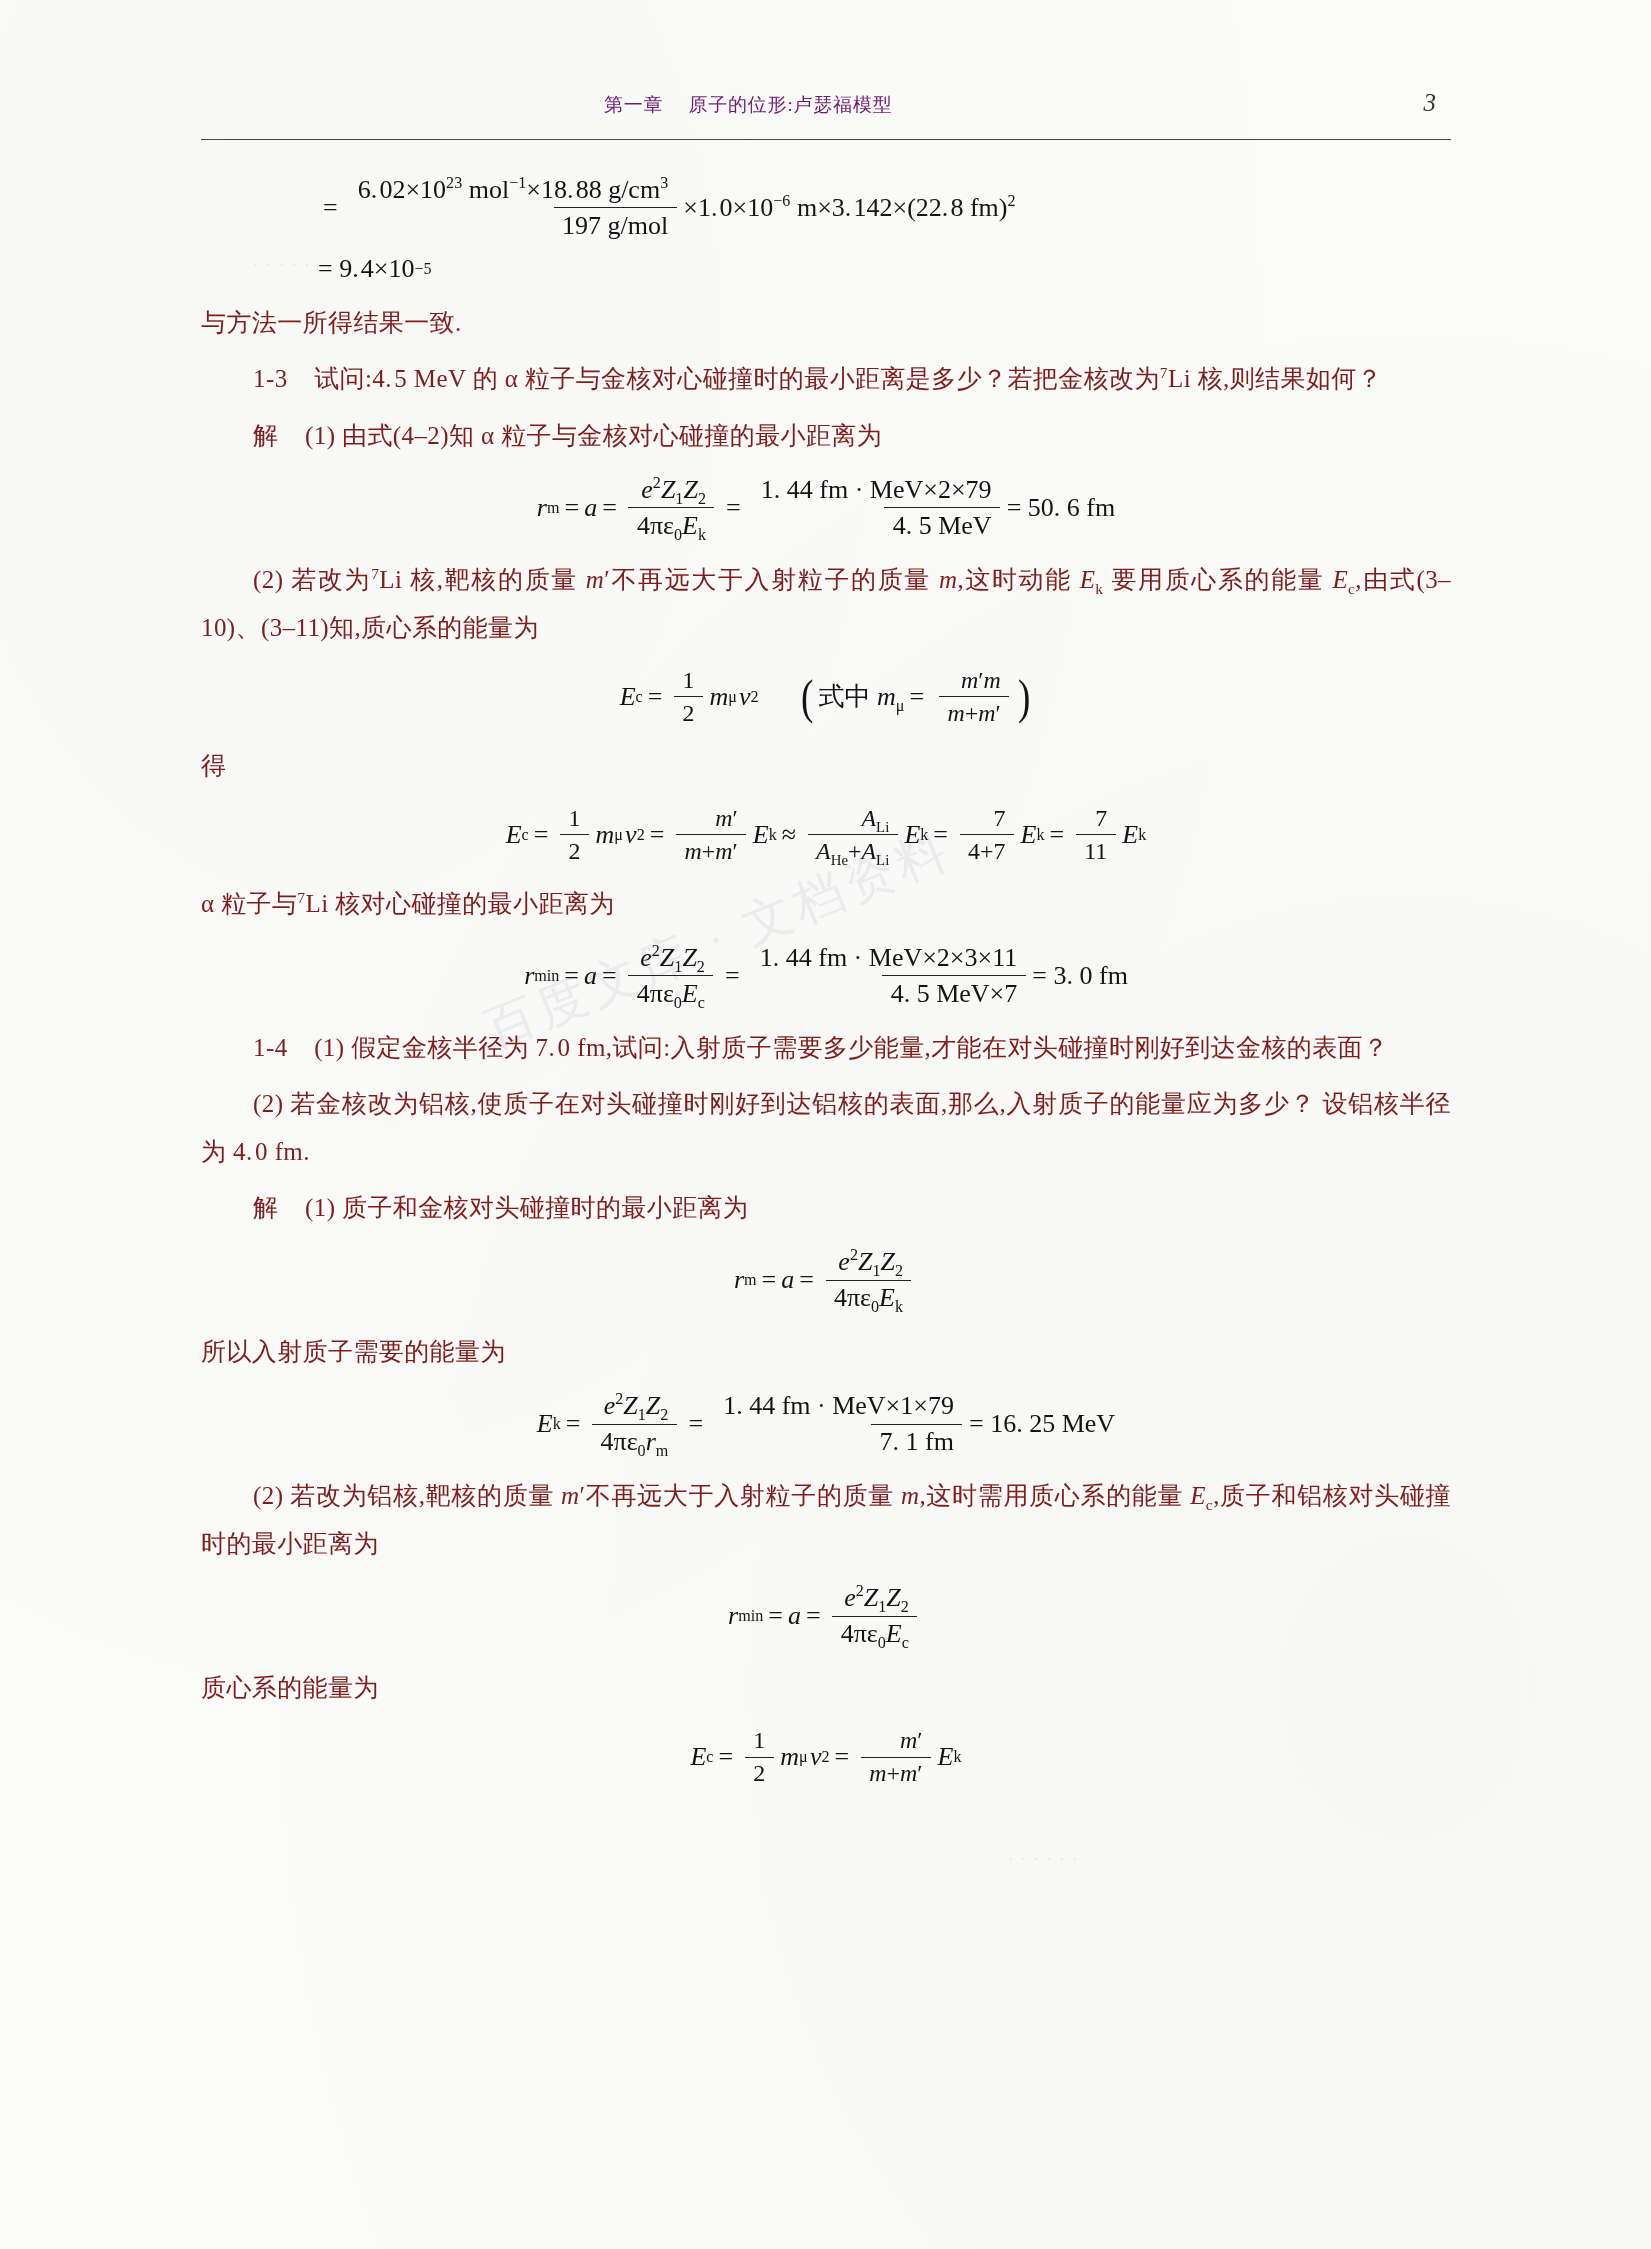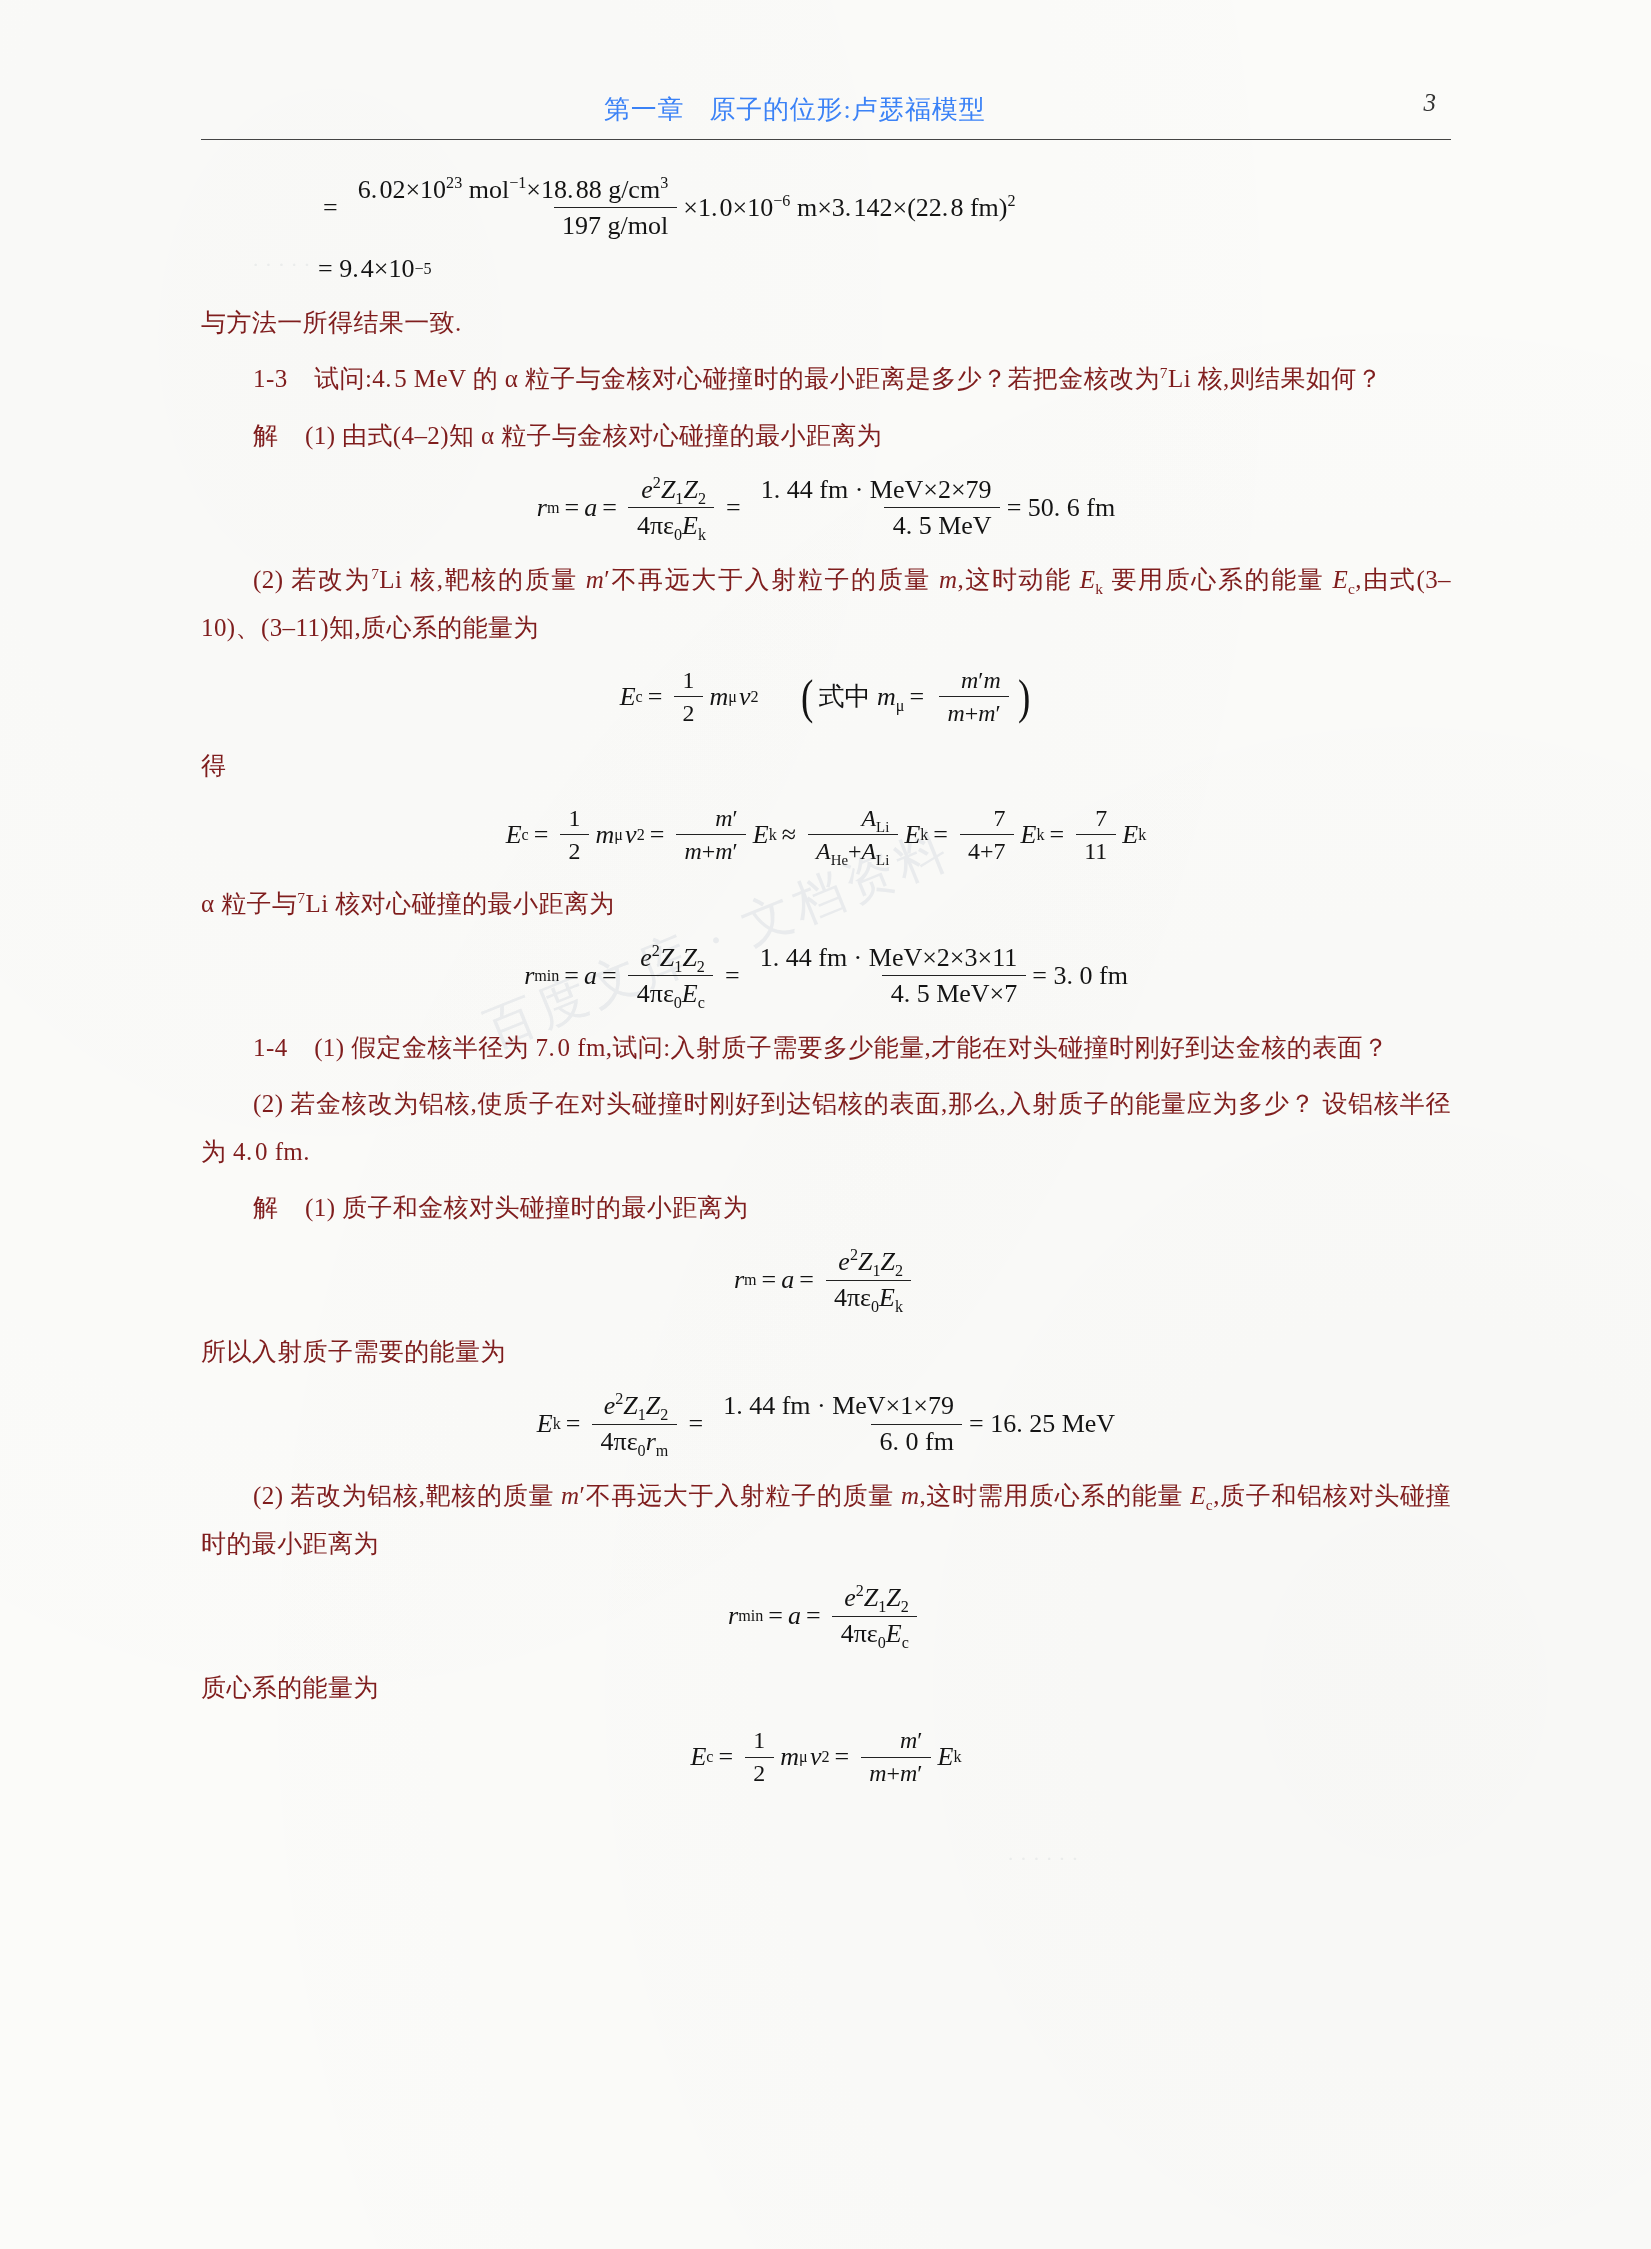--- a/index.html
+++ b/index.html
@@ -37,23 +37,23 @@
   }
   
   .header {
     position: relative;
     height: 54px;
   }
   .header-title {
     position: absolute;
     left: 403px;
     top: 0;
-    font-size: 26px;
+    font-size: 19px;
     letter-spacing: 0.8px;
-    color: #3b82f6;
+    color: #701a75;
     white-space: nowrap;
   }
   .header-title .sp { display: inline-block; width: 25px; }
   .header-page {
     position: absolute;
     right: 15px;
     top: -3.4px;
     font-family: "Liberation Serif", serif;
     font-style: italic;
     font-size: 25px;
@@ -325,21 +325,21 @@
         <span class="it">E</span>
           <sub>k</sub>
           <span class="op">=</span>
         <span class="frac">
           <span class="num"><span class="it">e</span><sup>2</sup><span class="it">Z</span><sub>1</sub><span class="it">Z</span><sub>2</sub></span>
           <span class="den">4πε<sub>0</sub><span class="it">r</span><sub>m</sub></span>
         </span>
         <span class="op">=</span>
         <span class="frac">
           <span class="num">1. 44 fm · MeV×1×79</span>
-          <span class="den">6. 0 fm</span>
+          <span class="den">7. 1 fm</span>
         </span>
         <span>= 16. 25 MeV</span>
       </span>
     </div>
 
     <p class="para indent">
       (2) 若改为铝核,靶核的质量 <span class="it">m</span>′不再远大于入射粒子的质量 <span class="it">m</span>,这时需用质心系的能量 <span class="it">E</span><sub>c</sub>,质子和铝核对头碰撞时的最小距离为
     </p>
 
     <div class="math">

